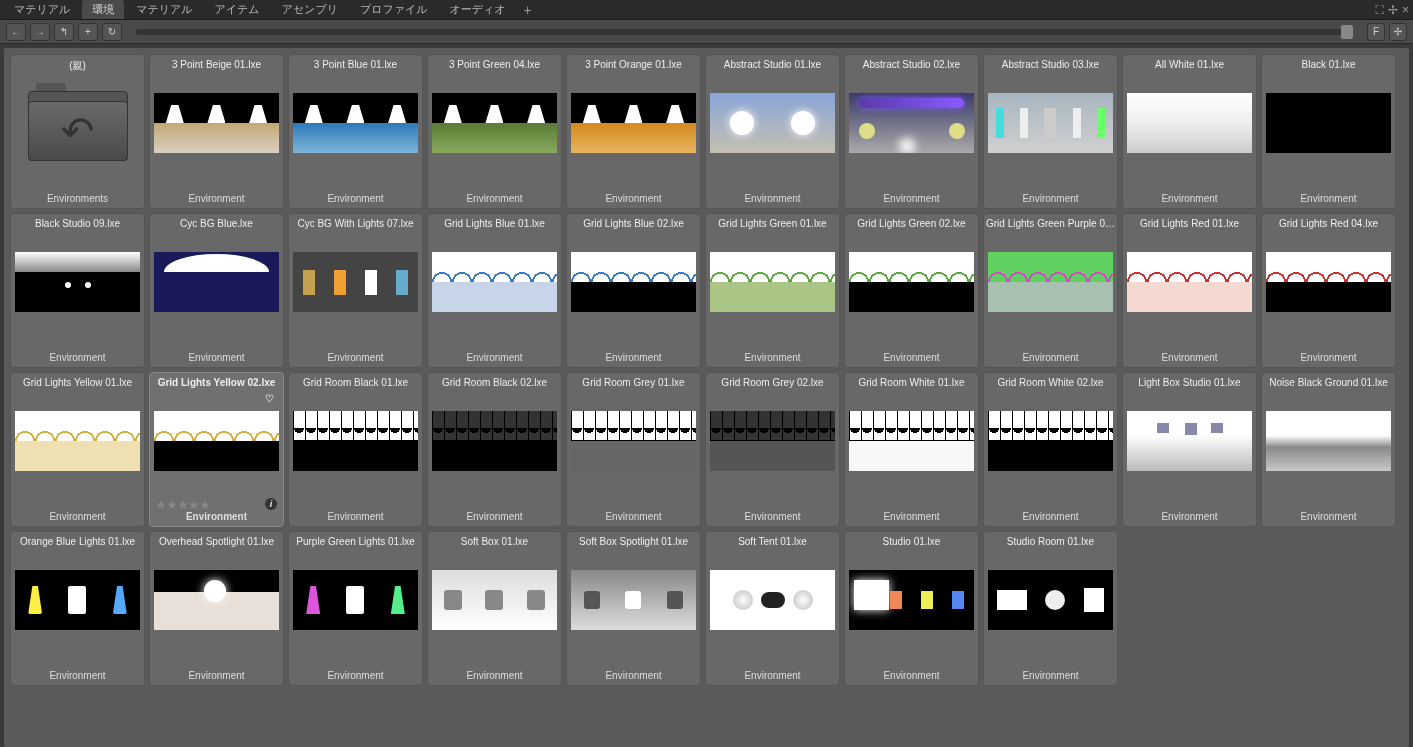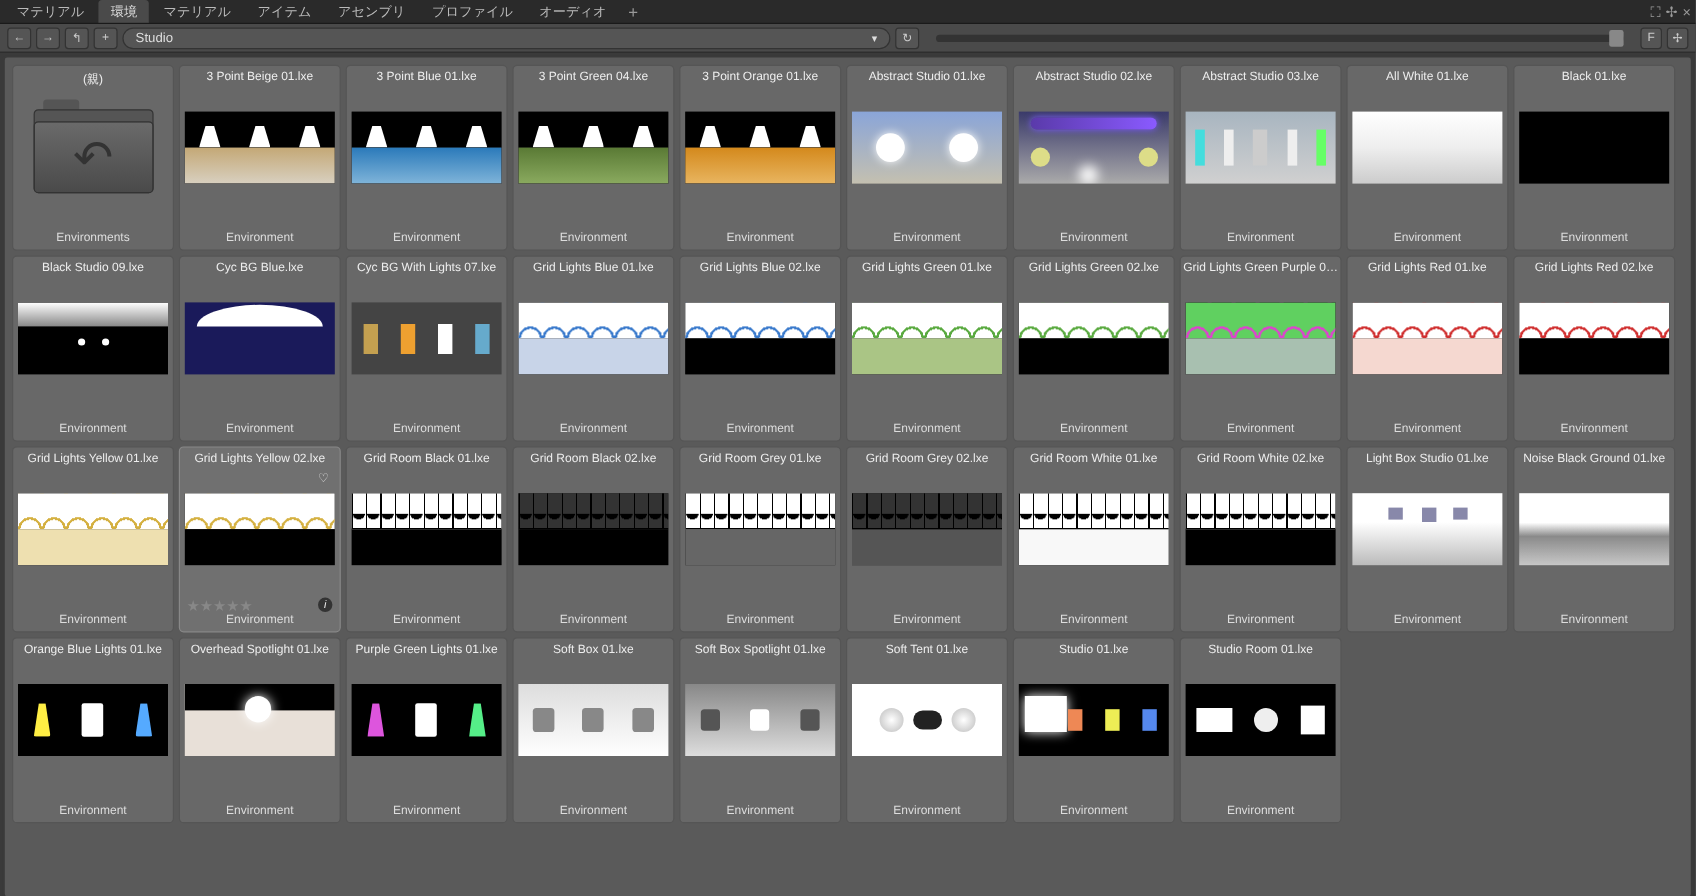--- a/index.html
+++ b/index.html
@@ -16,21 +16,21 @@
 .nav-btn { width: 20px; height: 18px; background: #555; border: 1px solid #333; border-radius: 3px; display: flex; align-items: center; justify-content: center; cursor: pointer; color: #ccc; font-size: 10px; }
 .path-box { flex: 0 0 640px; height: 18px; background: #555; border: 1px solid #333; border-radius: 9px; padding: 0 10px; display: flex; align-items: center; color: #ddd; font-size: 11px; }
 .path-arrow { margin-left: auto; font-size: 9px; }
 .slider-track { flex: 1; height: 6px; background: #333; border-radius: 3px; margin: 0 10px; position: relative; }
 .slider-thumb { position: absolute; right: 0; top: -4px; width: 12px; height: 14px; background: #888; border-radius: 2px; }
 .tool-end { width: 18px; height: 18px; background: #555; border: 1px solid #333; border-radius: 3px; display: flex; align-items: center; justify-content: center; font-size: 10px; color: #ccc; cursor: pointer; }
 
 .browser { background: #5a5a5a; height: calc(747px - 44px); overflow-y: auto; padding: 6px; border: 2px solid #3a3a3a; border-radius: 4px; margin: 2px; }
 .grid { display: flex; flex-wrap: wrap; gap: 4px; }
 .cell { width: 135px; height: 155px; background: #686868; border: 1px solid #555; border-radius: 4px; display: flex; flex-direction: column; align-items: center; cursor: pointer; position: relative; }
-.cell.selected { background: #707070; border-color: #888; }
+.cell.selected { background: #707070; border-color: #888; font-weight: bold; }
 .cell-title { font-size: 10px; color: #eee; text-align: center; padding: 4px 2px; height: 18px; overflow: hidden; white-space: nowrap; text-overflow: ellipsis; width: 100%; }
 .thumb { width: 125px; height: 60px; margin-top: 20px; background: #222; position: relative; overflow: hidden; }
 .cell-type { font-size: 10px; color: #ddd; text-align: center; padding: 4px; margin-top: auto; }
 
 
 .folder-icon { width: 100px; height: 80px; margin-top: 10px; position: relative; }
 .folder-back { position: absolute; top: 8px; width: 100px; height: 70px; background: #555; border-radius: 4px; border: 1px solid #333; }
 .folder-tab { position: absolute; top: 0; left: 8px; width: 30px; height: 12px; background: #555; border-radius: 3px 3px 0 0; }
 .folder-front { position: absolute; top: 18px; width: 100px; height: 60px; background: linear-gradient(#6a6a6a, #4a4a4a); border-radius: 4px; border: 1px solid #333; display: flex; align-items: center; justify-content: center; }
 .folder-arrow { font-size: 40px; color: #333; }
@@ -174,24 +174,20 @@
     <span>✢</span>
     <span>×</span>
   </div>
 </div>
 
 <div class="toolbar">
   <div class="nav-btn">←</div>
   <div class="nav-btn">→</div>
   <div class="nav-btn">↰</div>
   <div class="nav-btn">+</div>
-  <div class="path-box">
-    <span>Studio</span>
-    <span class="path-arrow">▾</span>
-  </div>
   <div class="nav-btn">↻</div>
   <div class="slider-track">
     <div class="slider-thumb"></div>
   </div>
   <div class="tool-end">F</div>
   <div class="tool-end">✢</div>
 </div>
 
 <div class="browser">
   <div class="grid" id="grid">
@@ -365,21 +361,21 @@
       <div class="cell">
     <div class="cell-title">Grid Lights Red 01.lxe</div>
     <div class="thumb t-grid gred1">
           <div class="t-grid-arches"></div>
           <div class="t-grid-bot"></div>
         </div>
 
     <div class="cell-type">Environment</div>
       </div>
       <div class="cell">
-    <div class="cell-title">Grid Lights Red 02.lxe</div>
+    <div class="cell-title">Grid Lights Red 04.lxe</div>
     <div class="thumb t-grid gred2">
           <div class="t-grid-arches"></div>
           <div class="t-grid-bot"></div>
         </div>
 
     <div class="cell-type">Environment</div>
       </div>
       <div class="cell">
     <div class="cell-title">Grid Lights Yellow 01.lxe</div>
     <div class="thumb t-grid gyel1">

